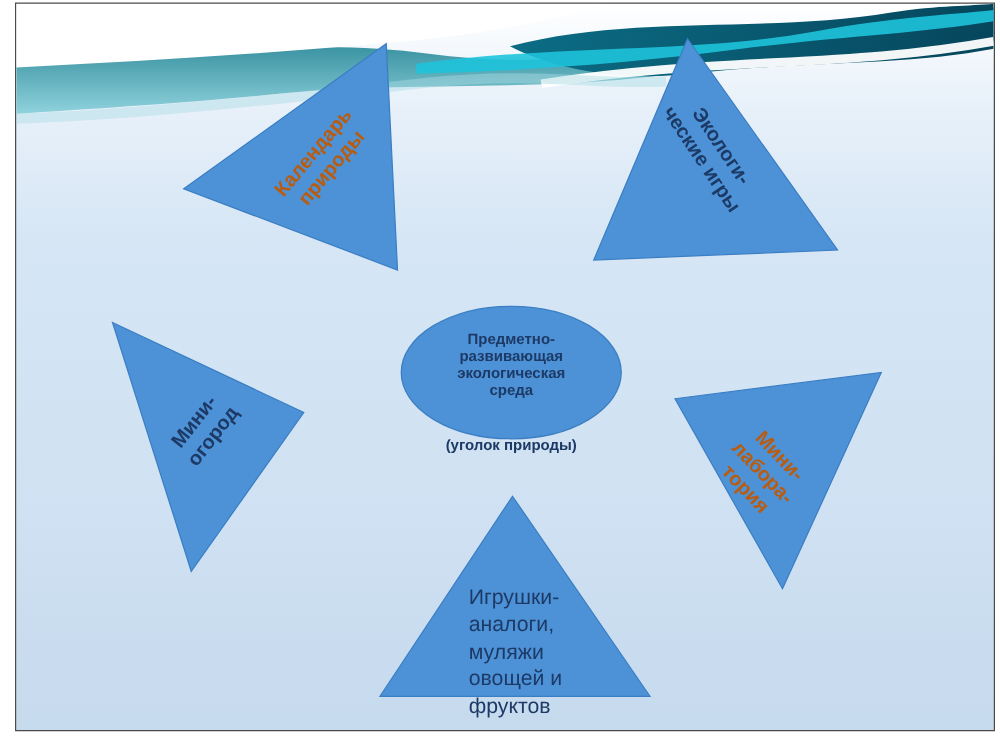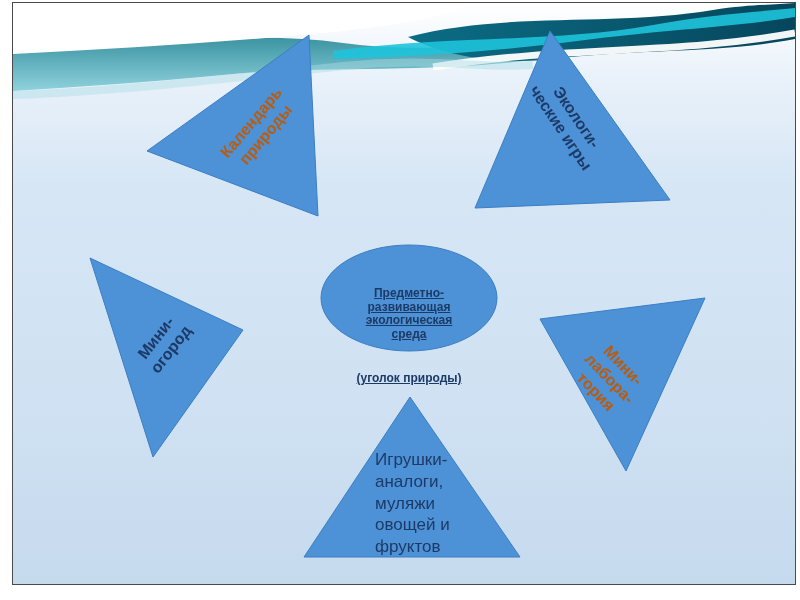--- a/index.html
+++ b/index.html
@@ -78,27 +78,27 @@
   <div class="label rot navy" style="left:555px; top:120px; transform:translate(-50%,-50%) rotate(56deg);">Экологи-
 ческие игры</div>
 
   <div class="label rot navy" style="left:151px; top:341px; transform:translate(-50%,-50%) rotate(-52deg);">Мини-
 огород</div>
 
   <div class="label rot orange" style="left:596px; top:376px; transform:translate(-50%,-50%) rotate(46deg);">Мини-
 лабора-
 тория</div>
 
-  <div class="label bottom-text" style="left:362px; top:446px;">Игрушки-
+  <div class="label bottom-text" style="left:362px; top:464px;">Игрушки-
 аналоги,
 муляжи
 овощей и
 фруктов</div>
 
-  <div class="label center-text" style="left:311px; top:270px;text-decoration:underline;">
+  <div class="label center-text" style="left:311px; top:248px;">
     <div>Предметно-
 развивающая
 экологическая
 среда</div>
     <div class="sub">(уголок природы)</div>
   </div>
 
 </div>
 
 </body></html>

